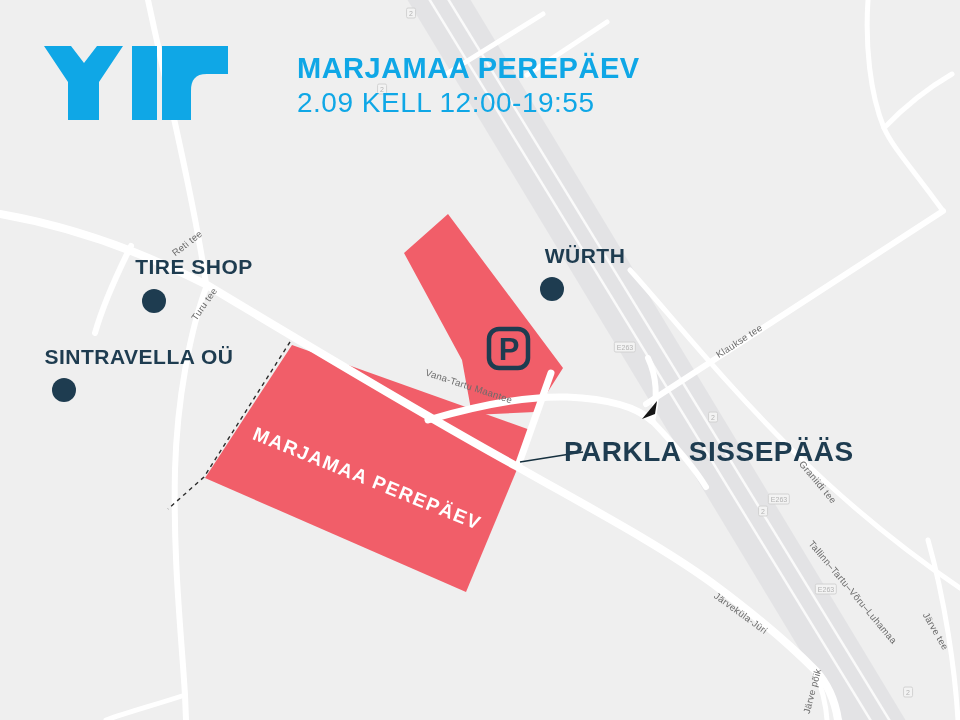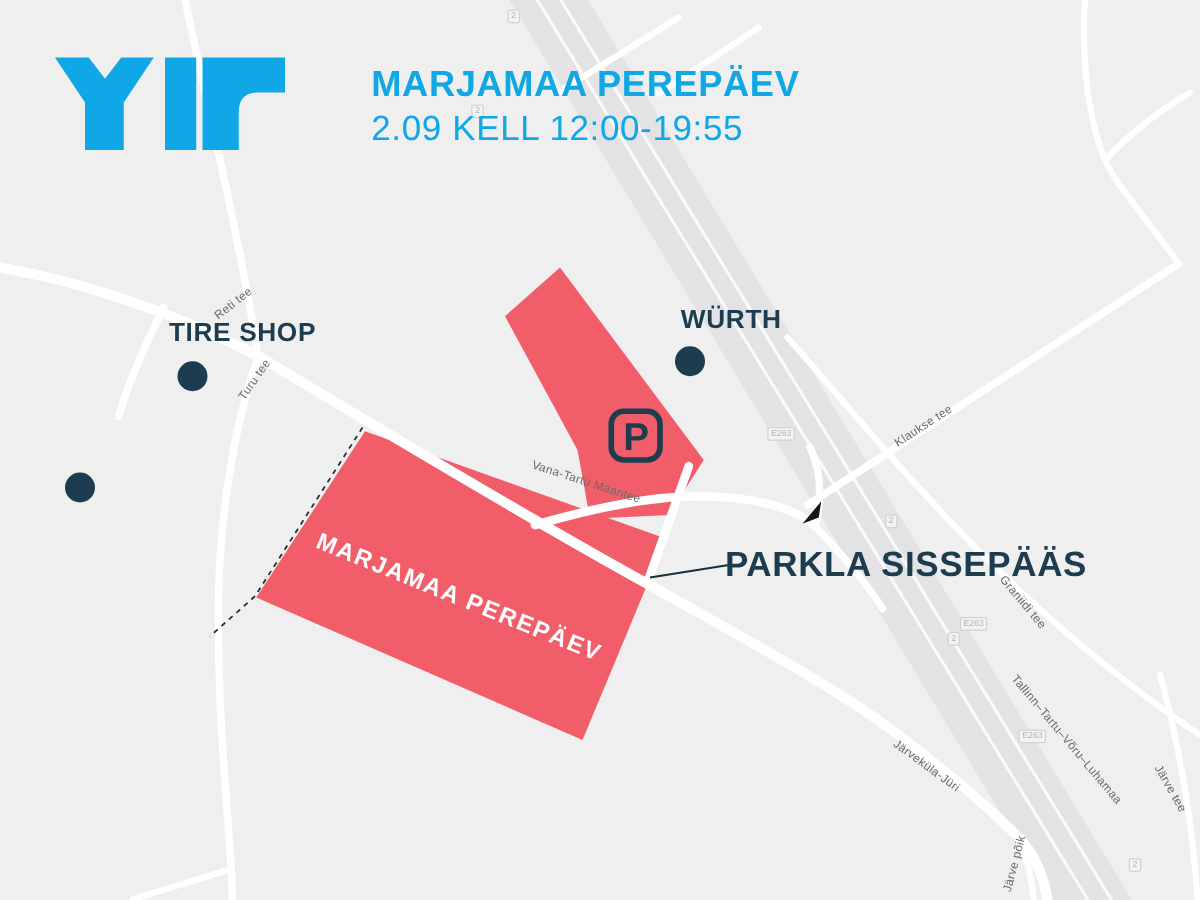--- a/index.html
+++ b/index.html
@@ -79,23 +79,24 @@
       <path d="M0,4 H27 L40,21 L53,4 H79 L55,40 V78 H24 V40 Z"></path>
       <path d="M88,4 H113 V78 H88 Z"></path>
       <path d="M118,4 H184 V32 H163 C151,32 147,38 147,49 V78 H118 Z"></path>
     </g>
   </svg>
 
   <div class="abs title">MARJAMAA PEREPÄEV</div>
   <div class="abs subtitle">2.09 KELL 12:00-19:55</div>
 
   <div class="abs ctr poi" style="left:194px;top:267px;">TIRE SHOP</div>
+  <div class="abs ctr poi" style="left:139px;top:357px;">SINTRAVELLA OÜ</div>
   <div class="abs ctr poi" style="left:585px;top:256px;">WÜRTH</div>
 
-  <div class="abs callout" style="left:580px;top:452px;transform:translateY(-50%);">PARKLA SISSEPÄÄS</div>
+  <div class="abs callout" style="left:564px;top:452px;transform:translateY(-50%);">PARKLA SISSEPÄÄS</div>
 
   <div class="abs ctr area-label" style="left:367px;top:479px;transform:translate(-50%,-50%) rotate(22deg);">MARJAMAA PEREPÄEV</div>
 
   <div class="abs ctr road-label" style="left:187px;top:243px;transform:translate(-50%,-50%) rotate(-38deg);">Reti tee</div>
   <div class="abs ctr road-label" style="left:204px;top:304px;transform:translate(-50%,-50%) rotate(-55deg);">Turu tee</div>
   <div class="abs ctr road-label" style="left:469px;top:386px;transform:translate(-50%,-50%) rotate(18deg);">Vana-Tartu Maantee</div>
   <div class="abs ctr road-label" style="left:739px;top:341px;transform:translate(-50%,-50%) rotate(-33deg);">Klaukse tee</div>
   <div class="abs ctr road-label" style="left:818px;top:482px;transform:translate(-50%,-50%) rotate(50deg);">Graniidi tee</div>
   <div class="abs ctr road-label" style="left:853px;top:592px;transform:translate(-50%,-50%) rotate(50deg);">Tallinn–Tartu–Võru–Luhamaa</div>
   <div class="abs ctr road-label" style="left:741px;top:613px;transform:translate(-50%,-50%) rotate(36deg);">Järveküla-Jüri</div>

